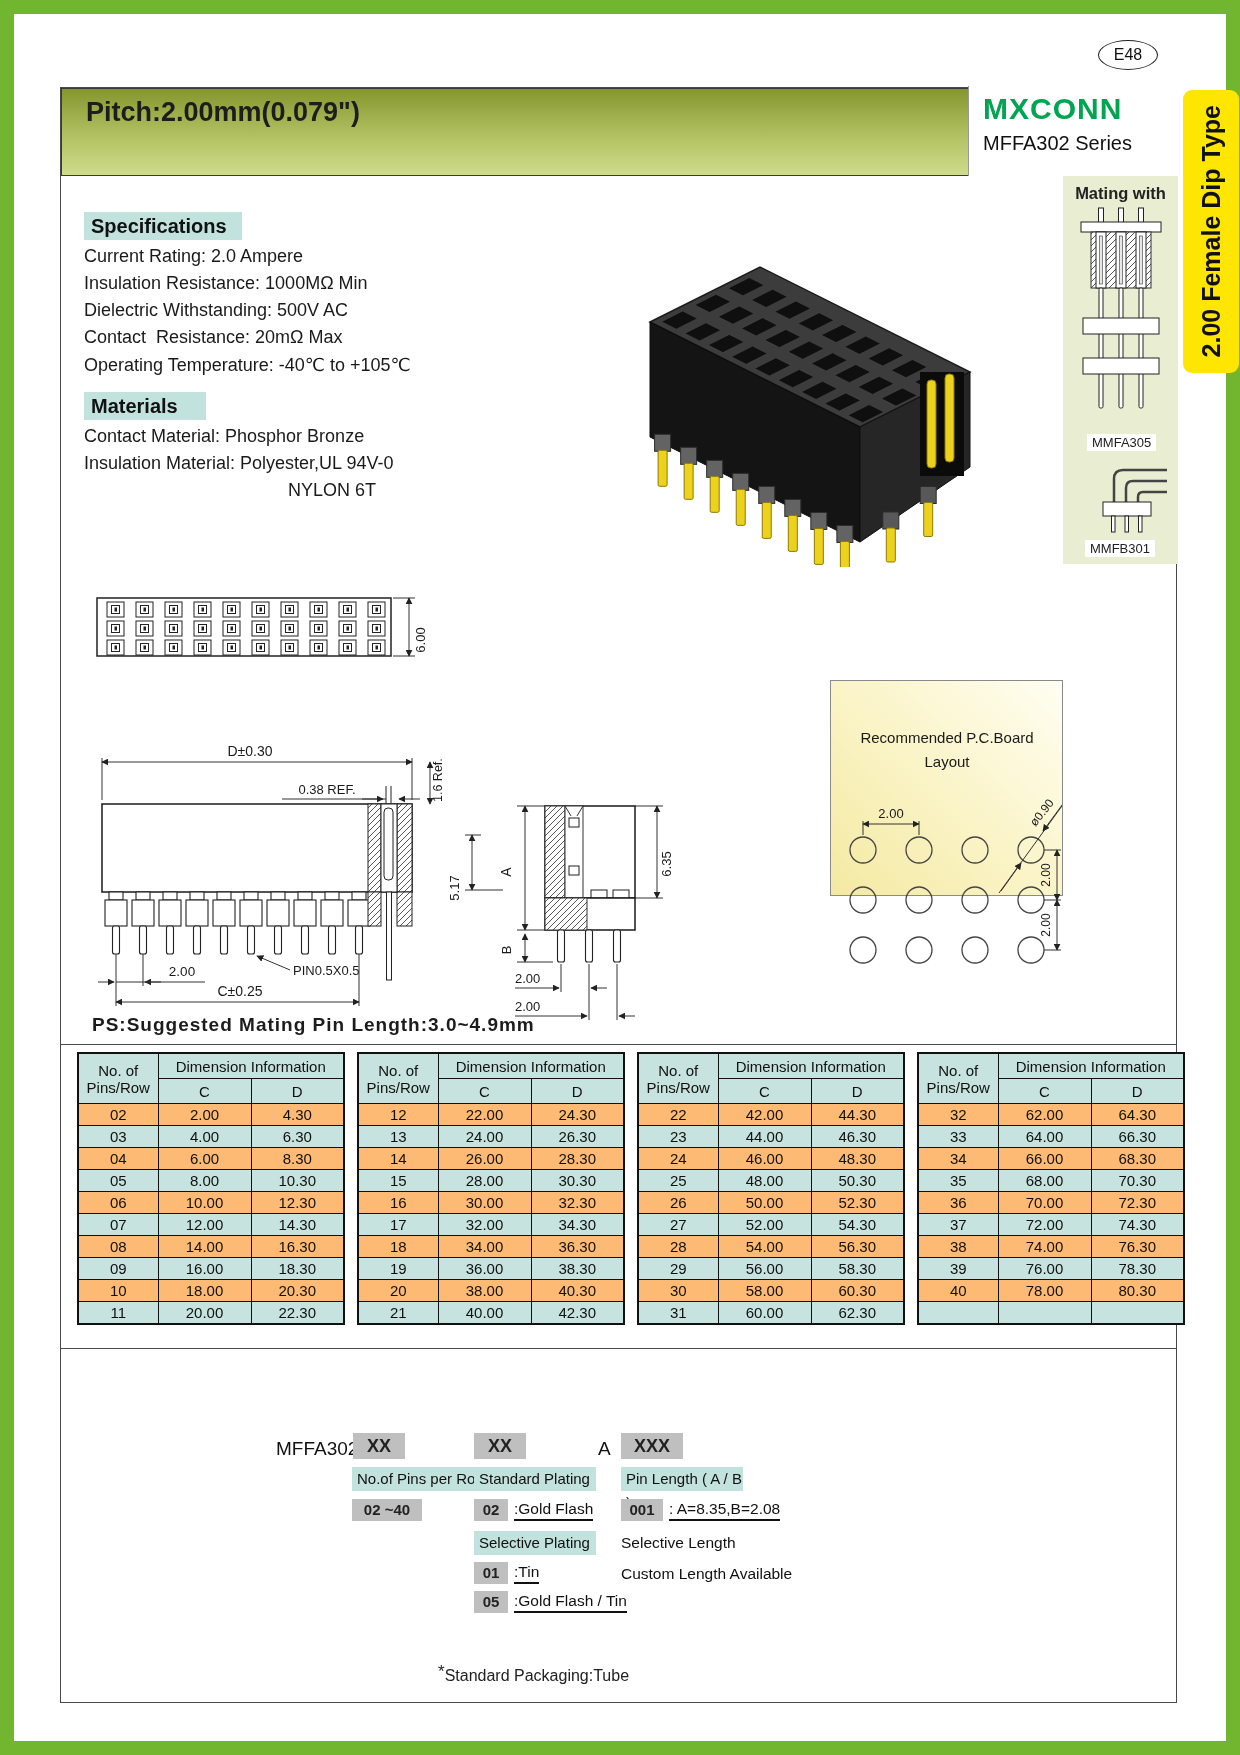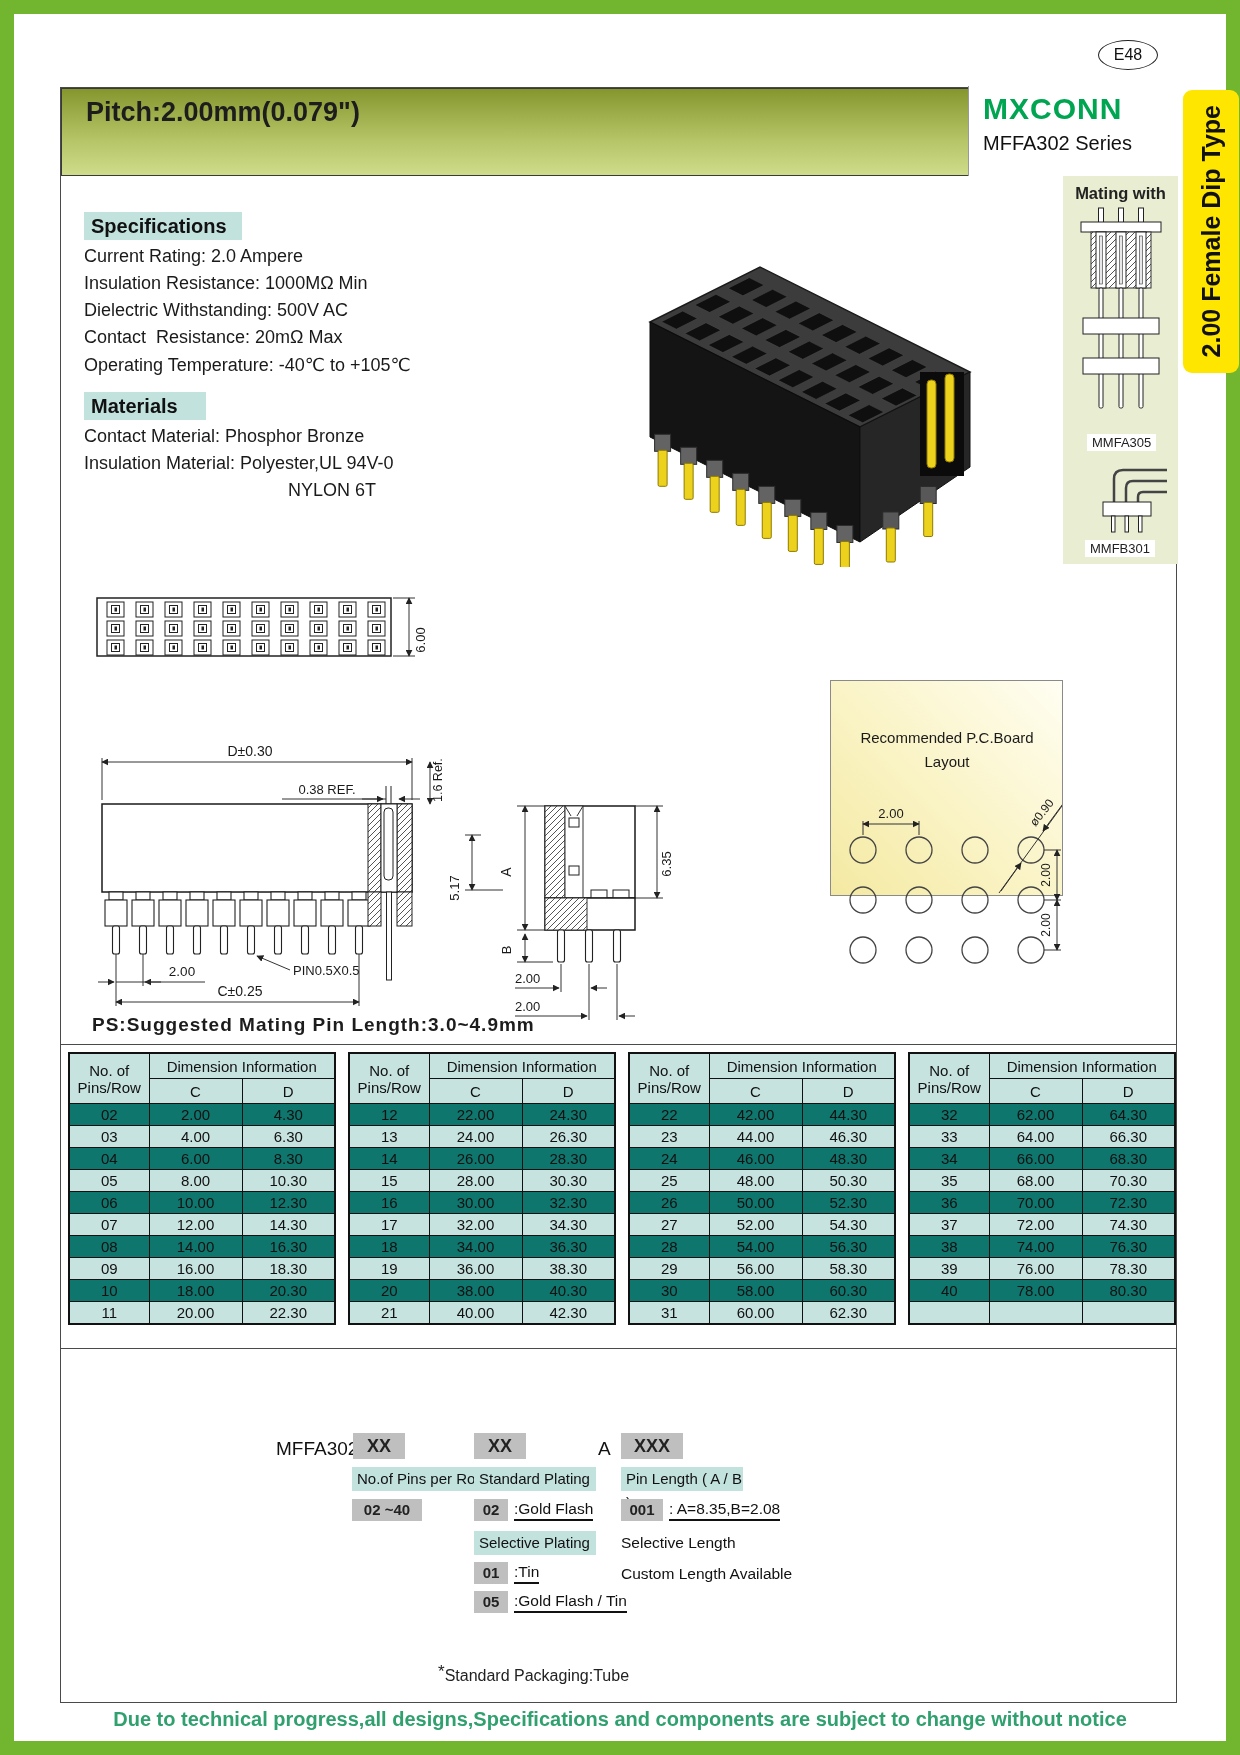--- a/index.html
+++ b/index.html
@@ -25,21 +25,21 @@
   .spec-line{font-size:18px;color:#1a1a1a;white-space:pre;}
   
   #mating-panel{left:1063px;top:176px;width:115px;height:388px;background:#e9edd2;}
   #mating-head{left:0;top:8px;width:115px;text-align:center;font-size:16.5px;font-weight:bold;color:#222;}
   .part-label{background:#fff;font-size:13px;color:#222;padding:1px 5px;}
   
   #pcb-box{left:830px;top:680px;width:233px;height:216px;background:linear-gradient(45deg,#f4e9a2 0%,#faf3c4 45%,#fffef2 100%);border:1px solid #8a8a8a;box-sizing:border-box;}
   
   #ps-note{left:92px;top:1014px;font-size:19px;font-weight:600;letter-spacing:1px;color:#1c1c1c;}
   
-  .dim-table{position:absolute;top:1052px;border-collapse:collapse;table-layout:fixed;background:#0f766e;border:2px solid #111;}
+  .dim-table{position:absolute;top:1052px;border-collapse:collapse;table-layout:fixed;background:#fdba74;border:2px solid #111;margin-left:9px;}
   .dim-table th,.dim-table td{border:1.5px solid #111;font-size:15px;font-weight:normal;text-align:center;padding:0;color:#111;}
   .dim-table thead th{background:#c6e3df;height:24px;}
   .dim-table tbody tr{height:22px;}
   .dim-table tbody tr:nth-child(even){background:#c6e3df;}
   
   #ord-title{left:313px;top:1392px;width:400px;text-align:center;font-size:25px;color:#111;}
   .ord-txt{font-size:19px;color:#111;}
   .gbox{background:#bfbfbf;text-align:center;color:#222;font-size:18px;line-height:26px;font-weight:bold;}
   .gbox.small{font-size:15px;line-height:22px;}
   .tealbox{background:#c2e2de;font-size:15px;color:#111;line-height:24px;padding-left:5px;box-sizing:border-box;}
@@ -756,15 +756,14 @@
   <div class="abs tealbox" style="left:621px;top:1467px;width:122px;height:24px;">Pin Length ( A / B )</div>
   <div class="abs gbox small" style="left:621px;top:1499px;width:42px;height:22px;">001</div>
   <div class="abs opt-txt" style="left:669px;top:1500px;">: A=8.35,B=2.08</div>
   <div class="abs plain-txt" style="left:621px;top:1534px;">Selective Length</div>
   <div class="abs plain-txt" style="left:621px;top:1565px;">Custom Length Available</div>
 
   <div id="packaging" class="abs">
     <span class="star">*</span><span>Standard Packaging:Tube</span>
   </div>
 
-  <div id="footer-note" class="abs">Due to technical progress,all designs,Specifications and components are subject to change without notice</div>
 
 </div>
 
 </body></html>

